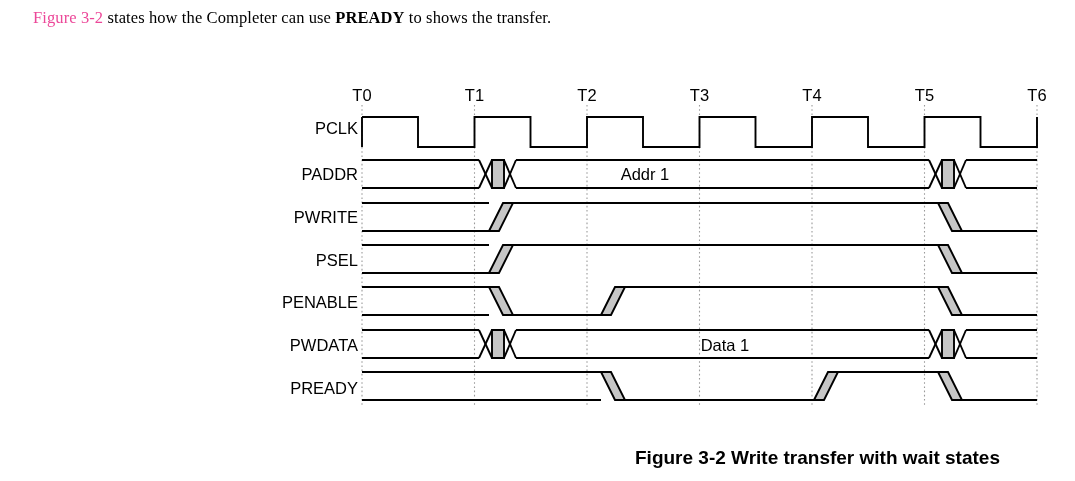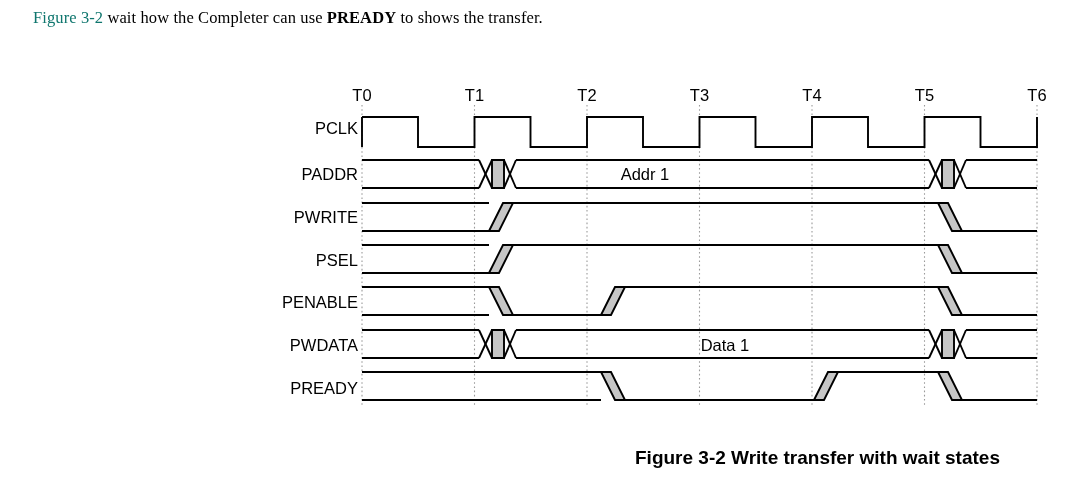--- a/index.html
+++ b/index.html
@@ -12,21 +12,21 @@
   }
   #intro{
     position:absolute;
     left:33px; top:8px;
     font-family:"Liberation Serif", serif;
     font-size:16.5px;
     color:#000000;
     white-space:nowrap;
     letter-spacing:0.1px;
   }
-  #intro .lnk{ color:#0f766e; }
+  #intro .lnk{ color:#ec4899; }
   #intro .bold{ font-weight:bold; }
 
   #diagram{
     position:absolute;
     left:0; top:0;
     width:1075px; height:440px;
   }
   #caption{
     position:absolute;
     left:635px; top:447px;
@@ -56,21 +56,21 @@
     text-anchor:middle;
   }
   .wave{ fill:none; stroke:#000000; stroke-width:1.9; }
   .gridline{ stroke:#9a9a9a; stroke-width:1.1; stroke-dasharray:1.6 2.6; fill:none; }
   .fillpoly{ fill:#c6c6c6; stroke:#000000; stroke-width:1.9; stroke-linejoin:miter; }
 </style>
 </head>
 <body>
 
 <div id="intro">
-  <span class="lnk">Figure 3-2</span><span> wait how the Completer can use </span><span class="bold">PREADY</span><span> to shows the transfer.</span>
+  <span class="lnk">Figure 3-2</span><span> states how the Completer can use </span><span class="bold">PREADY</span><span> to shows the transfer.</span>
 </div>
 
 <svg id="diagram" width="1075" height="440" viewBox="0 0 1075 440" xmlns="http://www.w3.org/2000/svg">
 
   <g>
     <line class="gridline" x1="362" y1="105" x2="362" y2="405"></line>
     <line class="gridline" x1="474.5" y1="105" x2="474.5" y2="405"></line>
     <line class="gridline" x1="587" y1="105" x2="587" y2="405"></line>
     <line class="gridline" x1="699.5" y1="105" x2="699.5" y2="405"></line>
     <line class="gridline" x1="812" y1="105" x2="812" y2="405"></line>

